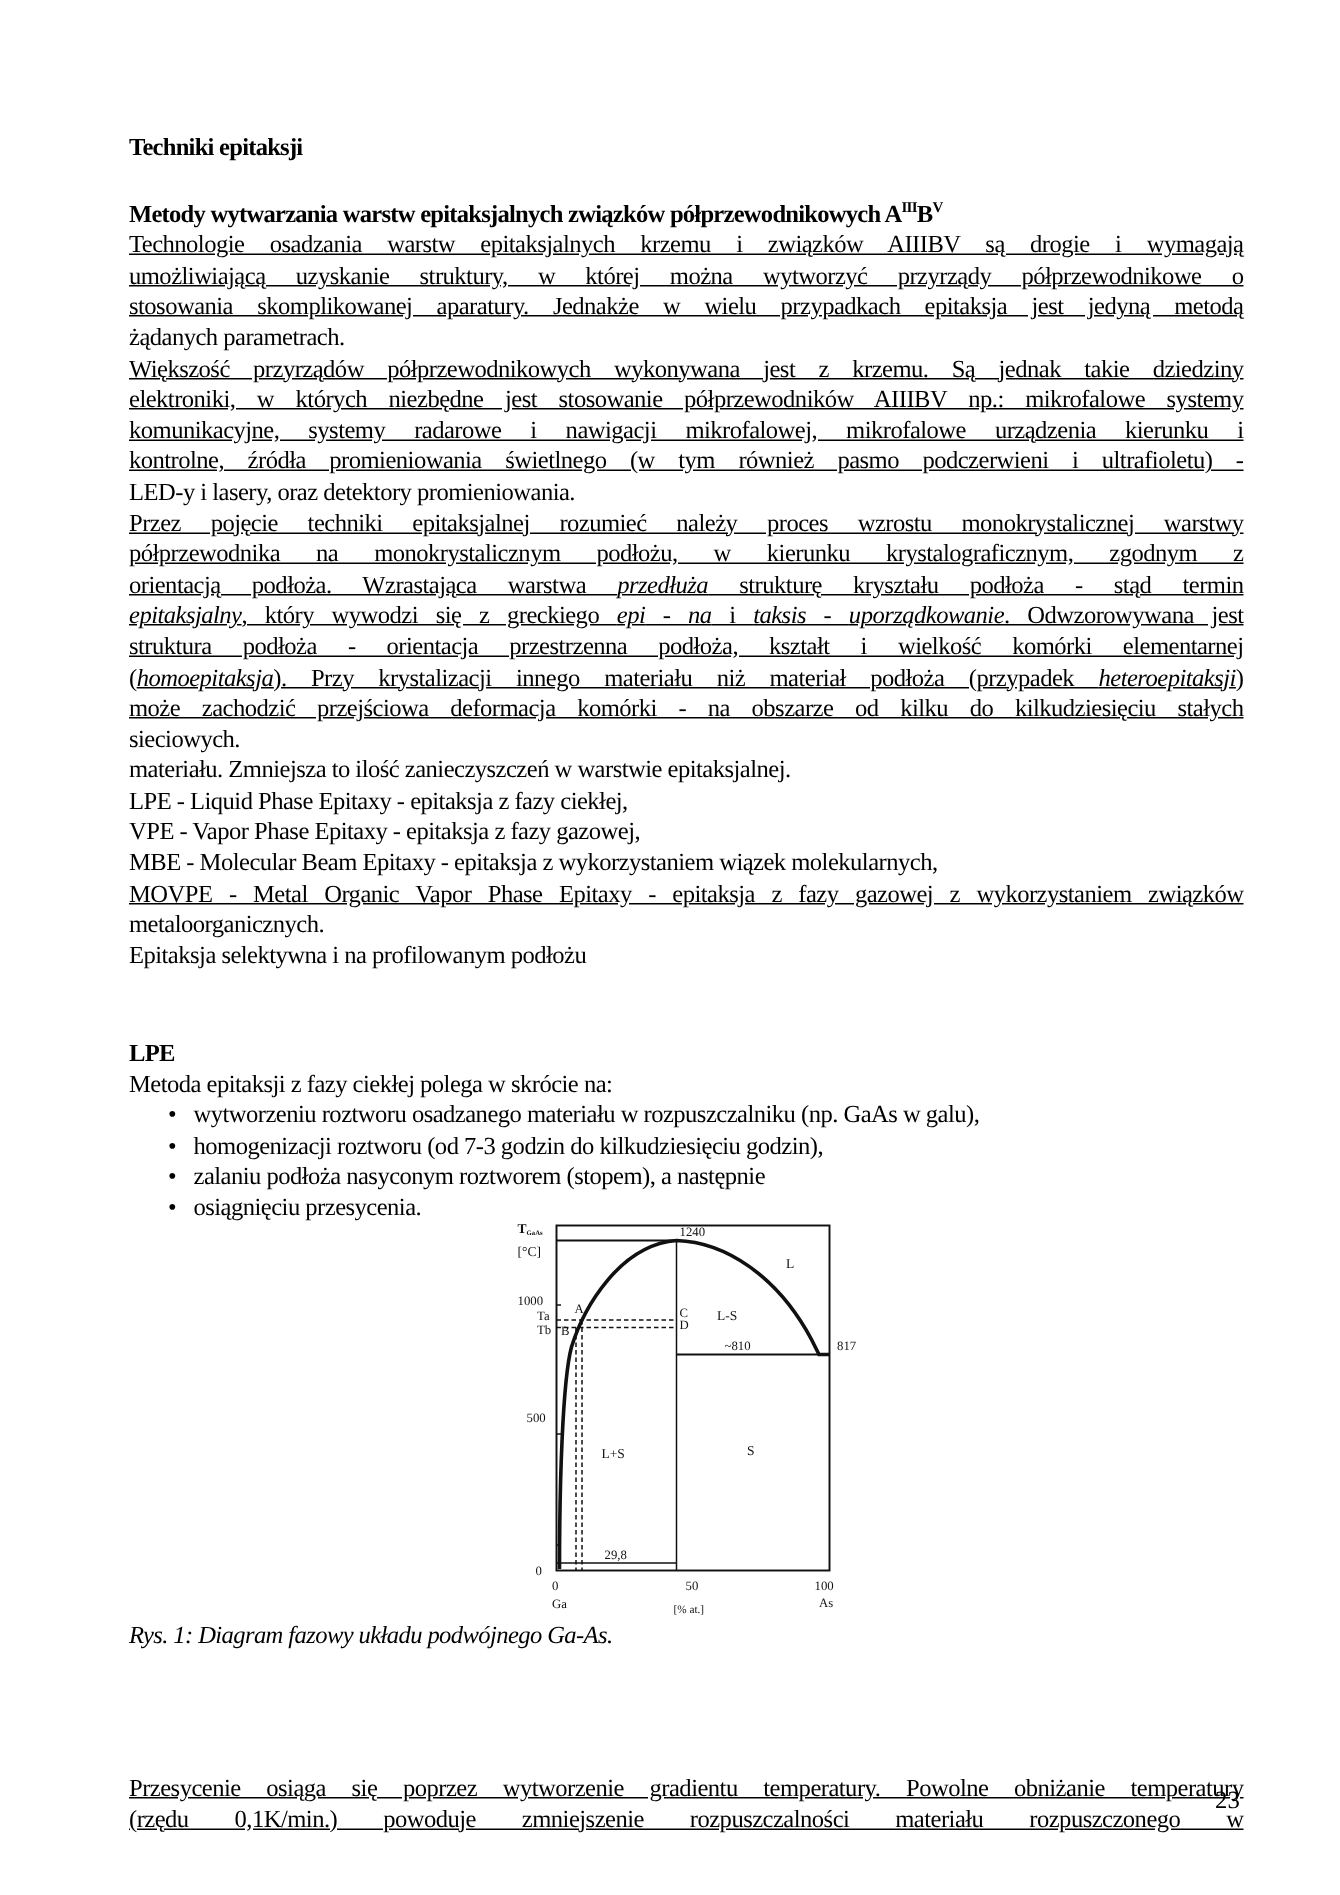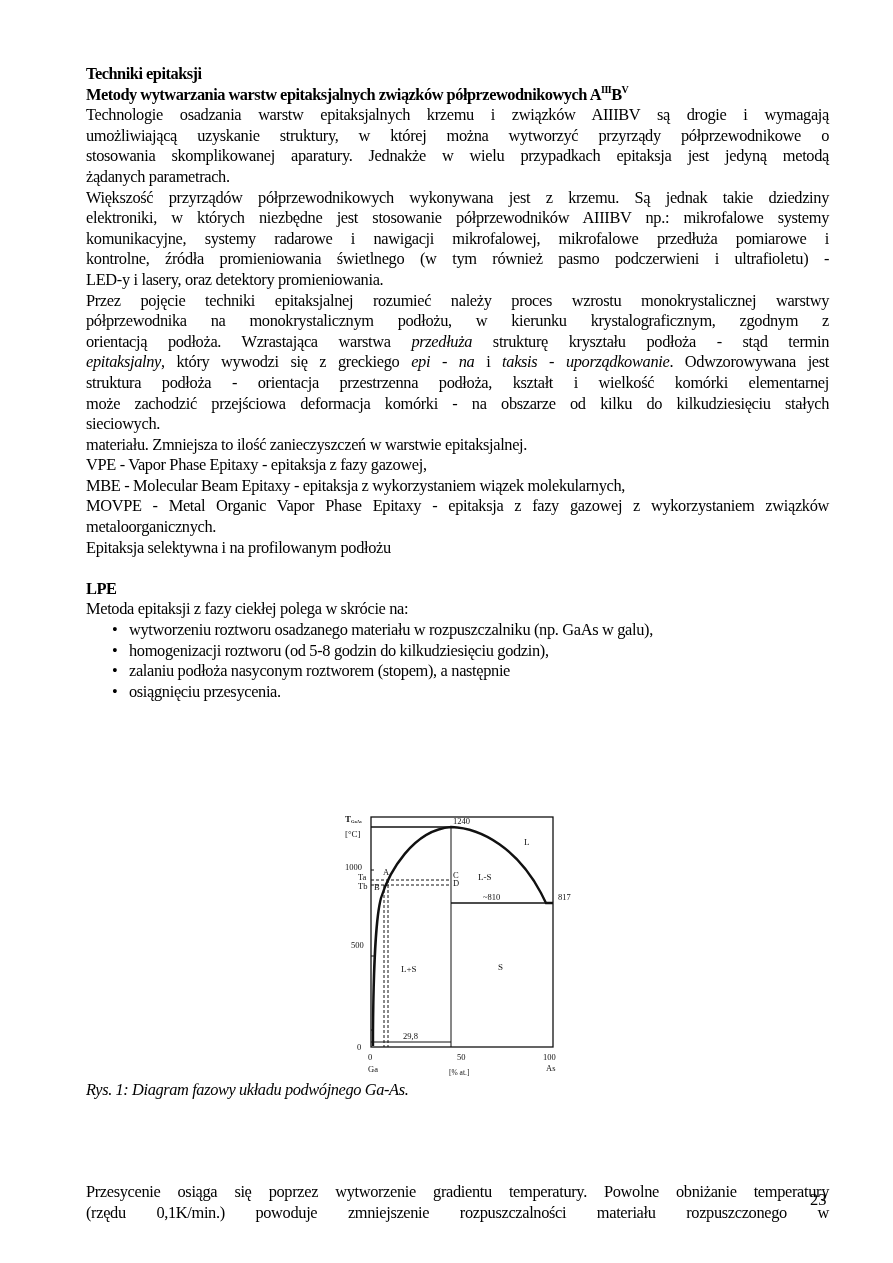--- a/index.html
+++ b/index.html
@@ -1,21 +1,21 @@
 <!DOCTYPE html>
 <html><head>
 <meta charset="utf-8">
 <style>
   html, body { margin:0; padding:0; background:#ffffff; }
   body { width:893px; height:1263px; position:relative; overflow:hidden;
          font-family:"Liberation Serif", serif; color:#000; }
   .page { position:absolute; left:86px; top:64px; width:743px; }
   .line { font-size:16.4px; line-height:20.6px; letter-spacing:-0.35px; white-space:nowrap; }
-  .just { text-align:justify; text-align-last:justify; }
-  .bold { font-weight:bold; letter-spacing:-0.5px; }
+  .just { text-align:justify; text-align-last:justify;text-decoration:underline; }
+  .bold { font-weight:bold; letter-spacing:-0.5px;margin-top:24px; }
   .ital { font-style:italic; }
   sup { font-size:10px; line-height:0; vertical-align:7px;text-align:right; }
   .bullet { position:relative; padding-left:43px; }
   .bullet .dot { position:absolute; left:26px; top:0; }
   .fig { position:absolute; left:333px; top:810px; width:260px; height:270px; }
   .caption { position:absolute; left:86px; top:1080px; font-size:16.4px; font-style:italic; letter-spacing:-0.4px; }
   .para2 { position:absolute; left:86px; top:1182px; width:743px; }
   .pagenum { position:absolute; left:810px; top:1190px; font-size:16.5px; }
   svg text { font-family:"Liberation Serif", serif; fill:#111; }
 </style>
@@ -29,55 +29,57 @@
   <div>
     <div class="line just">Technologie osadzania warstw epitaksjalnych krzemu i związków AIIIBV są drogie i wymagają</div>
     <div class="line just">umożliwiającą uzyskanie struktury, w której można wytworzyć przyrządy półprzewodnikowe o</div>
     <div class="line just">stosowania skomplikowanej aparatury. Jednakże w wielu przypadkach epitaksja jest jedyną metodą</div>
     <div class="line">żądanych parametrach.</div>
   </div>
 
   <div>
     <div class="line just">Większość przyrządów półprzewodnikowych wykonywana jest z krzemu. Są jednak takie dziedziny</div>
     <div class="line just">elektroniki, w których niezbędne jest stosowanie półprzewodników AIIIBV np.: mikrofalowe systemy</div>
-    <div class="line just">komunikacyjne, systemy radarowe i nawigacji mikrofalowej, mikrofalowe przedłuża pomiarowe i</div>
+    <div class="line just">komunikacyjne, systemy radarowe i nawigacji mikrofalowej, mikrofalowe urządzenia kierunku i</div>
     <div class="line just">kontrolne, źródła promieniowania świetlnego (w tym również pasmo podczerwieni i ultrafioletu) -</div>
     <div class="line">LED-y i lasery, oraz detektory promieniowania.</div>
   </div>
 
   <div>
     <div class="line just">Przez pojęcie techniki epitaksjalnej rozumieć należy proces wzrostu monokrystalicznej warstwy</div>
     <div class="line just">półprzewodnika na monokrystalicznym podłożu, w kierunku krystalograficznym, zgodnym z</div>
     <div class="line just"><span>orientacją podłoża. Wzrastająca warstwa </span><span class="ital">przedłuża</span><span> strukturę kryształu podłoża - stąd termin</span></div>
     <div class="line just"><span class="ital">epitaksjalny</span><span>, który wywodzi się z greckiego </span><span class="ital">epi</span><span> - </span><span class="ital">na</span><span> i </span><span class="ital">taksis</span><span> - </span><span class="ital">uporządkowanie</span><span>. Odwzorowywana jest</span></div>
     <div class="line just">struktura podłoża - orientacja przestrzenna podłoża, kształt i wielkość komórki elementarnej</div>
+    <div class="line just"><span>(</span><span class="ital">homoepitaksja</span><span>). Przy krystalizacji innego materiału niż materiał podłoża (przypadek </span><span class="ital">heteroepitaksji</span><span>)</span></div>
     <div class="line just">może zachodzić przejściowa deformacja komórki - na obszarze od kilku do kilkudziesięciu stałych</div>
     <div class="line">sieciowych.</div>
   </div>
 
   <div>
     <div class="line">materiału. Zmniejsza to ilość zanieczyszczeń w warstwie epitaksjalnej.</div>
   </div>
 
 
   <div>
+    <div class="line">LPE - Liquid Phase Epitaxy - epitaksja z fazy ciekłej,</div>
     <div class="line">VPE - Vapor Phase Epitaxy - epitaksja z fazy gazowej,</div>
     <div class="line">MBE - Molecular Beam Epitaxy - epitaksja z wykorzystaniem wiązek molekularnych,</div>
     <div class="line just">MOVPE - Metal Organic Vapor Phase Epitaxy - epitaksja z fazy gazowej z wykorzystaniem związków</div>
     <div class="line">metaloorganicznych.</div>
     <div class="line">Epitaksja selektywna i na profilowanym podłożu</div>
   </div>
 
   <div class="line" style="height:20.6px"></div>
 
   <div class="line bold">LPE</div>
   <div class="line">Metoda epitaksji z fazy ciekłej polega w skrócie na:</div>
   <div>
     <div class="line bullet"><span class="dot">•</span><span>wytworzeniu roztworu osadzanego materiału w rozpuszczalniku (np. GaAs w galu),</span></div>
-    <div class="line bullet"><span class="dot">•</span><span>homogenizacji roztworu (od 5-8 godzin do kilkudziesięciu godzin),</span></div>
+    <div class="line bullet"><span class="dot">•</span><span>homogenizacji roztworu (od 7-3 godzin do kilkudziesięciu godzin),</span></div>
     <div class="line bullet"><span class="dot">•</span><span>zalaniu podłoża nasyconym roztworem (stopem), a następnie</span></div>
     <div class="line bullet"><span class="dot">•</span><span>osiągnięciu przesycenia.</span></div>
   </div>
 </div>
 
 <div class="fig">
   <svg id="phase-svg" width="260" height="270" viewBox="0 0 260 270">
 
     <rect x="38" y="7" width="182" height="230" fill="none" stroke="#111" stroke-width="1.3"></rect>
     <line x1="38" y1="17" x2="118" y2="17" stroke="#111" stroke-width="1.3"></line>

